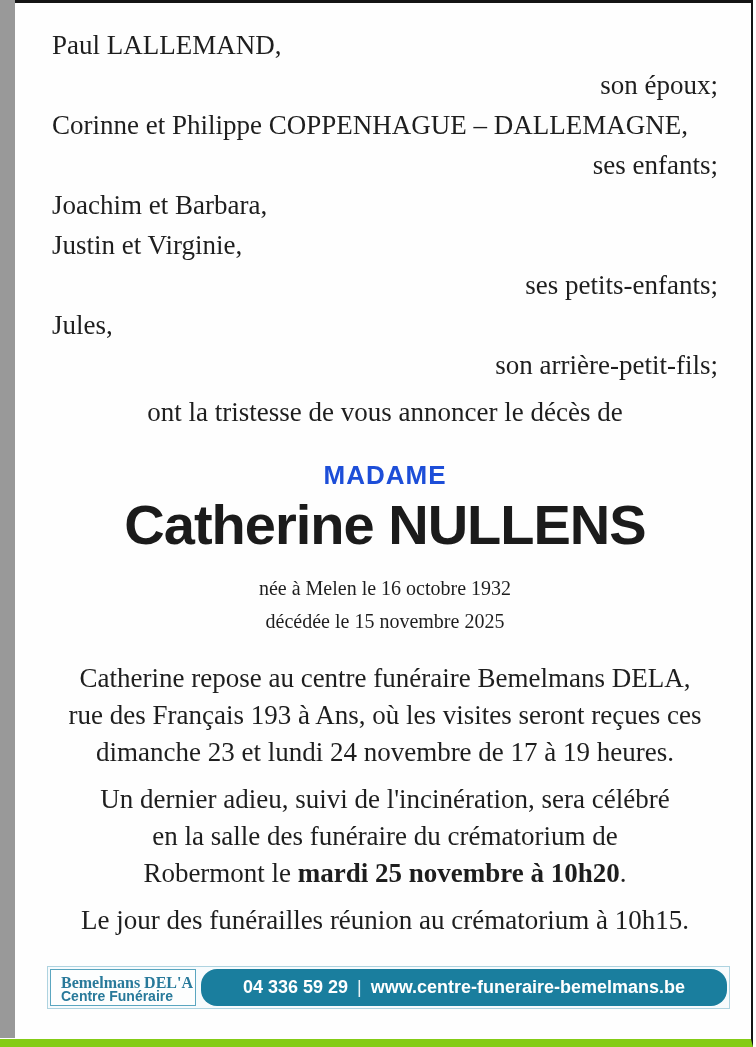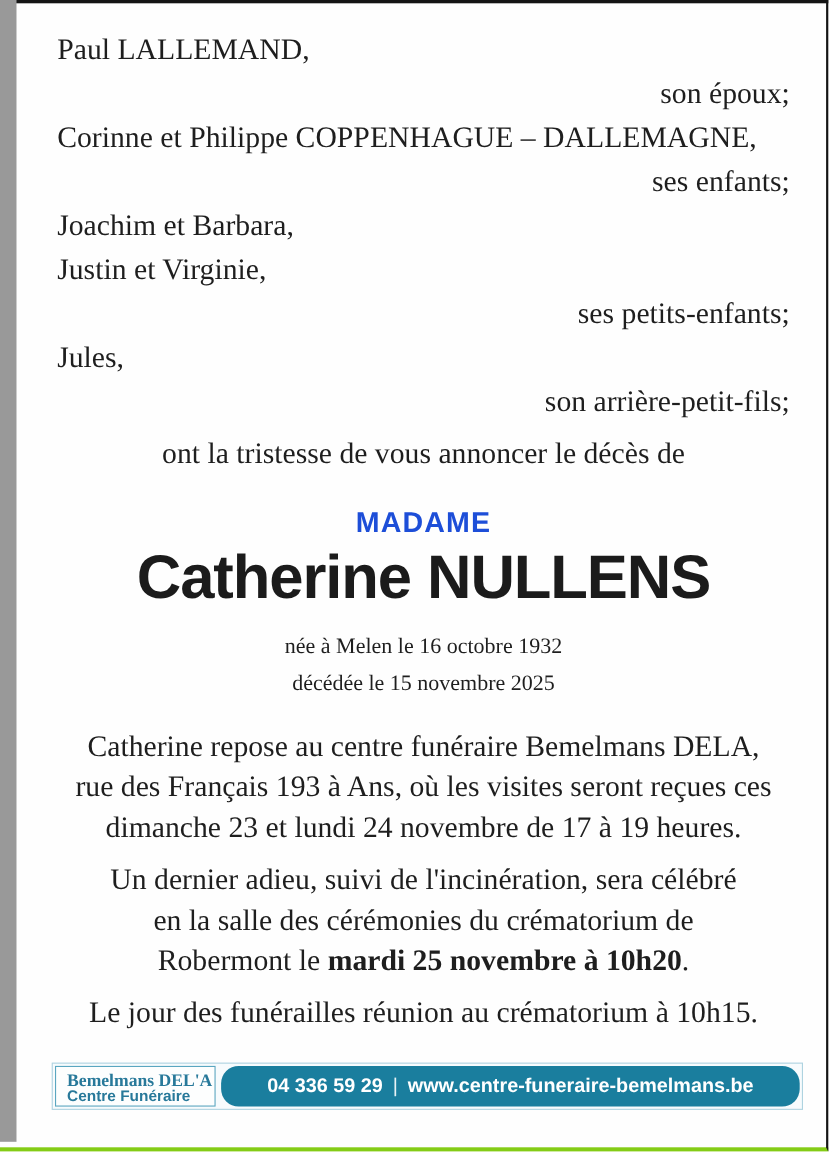--- a/index.html
+++ b/index.html
@@ -14,21 +14,21 @@
   }
   
   .card {
     position: absolute;
     left: 0; top: 0;
     width: 753px; height: 1047px;
     box-sizing: border-box;
     background: #fefefe;
     border-top: 3px solid #141414;
     border-right: 2px solid #141414;
-    border-bottom: 4px solid #84cc16;
+    border-bottom: 8px solid #84cc16;
   }
   .scan-strip {
     position: absolute;
     left: 0; top: 0;
     width: 15px; height: 1038px;
     background: #999999;
     z-index: 5;
   }
   .content {
     position: absolute;
@@ -169,21 +169,21 @@
       </div>
 
       <div class="para para-1">
         <div>Catherine repose au centre funéraire Bemelmans DELA,</div>
         <div>rue des Français 193 à Ans, où les visites seront reçues ces</div>
         <div>dimanche 23 et lundi 24 novembre de 17 à 19 heures.</div>
       </div>
 
       <div class="para para-2">
         <div>Un dernier adieu, suivi de l'incinération, sera célébré</div>
-        <div>en la salle des cérémonies du crématorium de</div>
+        <div>en la salle des funéraire du crématorium de</div>
         <div><span>Robermont le </span><b>mardi 25 novembre à 10h20</b><span>.</span></div>
       </div>
 
       <div class="para para-3">Le jour des funérailles réunion au crématorium à 10h15.</div>
     </div>
 
     <div class="footer">
       <div class="logo-box">
         <div class="brand-name">Bemelmans DEL'A</div>
         <div class="brand-sub">Centre Funéraire</div>

